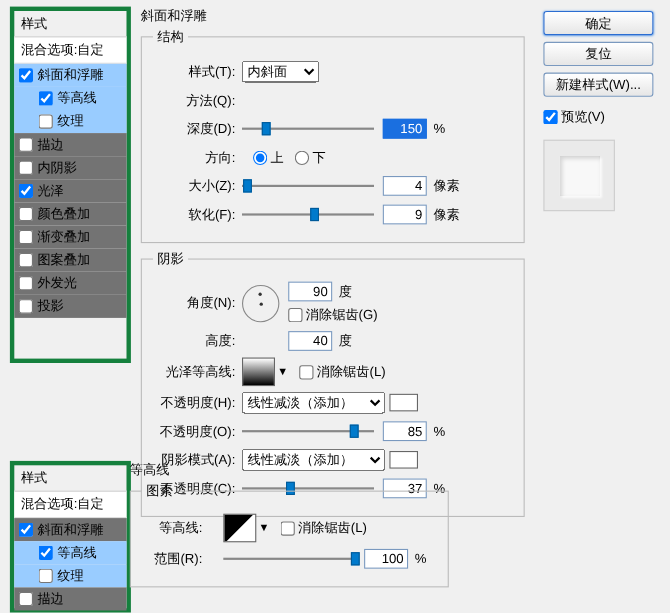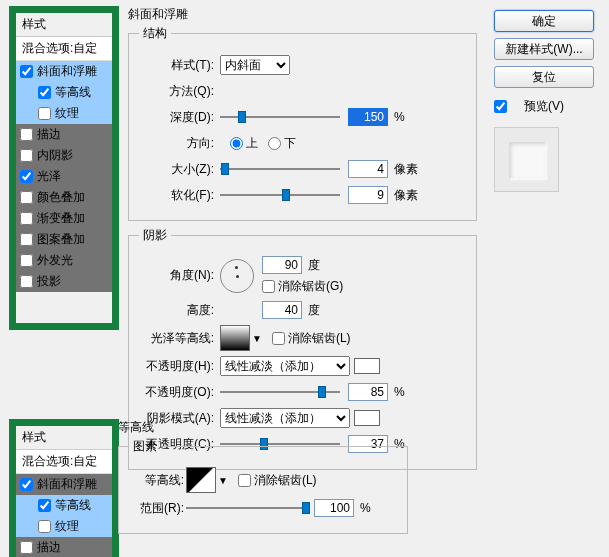--- a/index.html
+++ b/index.html
@@ -1,44 +1,44 @@
 <!DOCTYPE html>
 <html><head>
 <meta charset="utf-8">
 <style>
 * { box-sizing: border-box; margin: 0; padding: 0; font-family: "Microsoft YaHei", SimSun, sans-serif; font-size: 12px; }
 body { background: #f0f0f0; width: 609px; height: 557px; position: relative; }
 
-.panel-border { border: 7px solid #15803d; background: #f0f0f0; }
+.panel-border { border: 4px solid #15803d; background: #f0f0f0; }
 
 
 .styles-panel1 { position: absolute; left: 9px; top: 6px; width: 110px; height: 324px; }
 .styles-panel2 { position: absolute; left: 9px; top: 419px; width: 110px; height: 138px; }
 .styles-header { padding: 3px 6px; font-size: 12px; }
 .blend-row { padding: 3px 6px; border-bottom: 1px solid #ddd; background: #fff; border-top: 1px solid #ccc; }
 .style-item { display: flex; align-items: center; padding: 2px 4px; background: #737373; }
 .style-item.selected { background: #99ccff; }
 .style-item.sub { padding-left: 22px; }
 .style-item input[type=checkbox] { margin-right: 4px; }
 
 
 .right-col { position: absolute; right: 10px; top: 10px; width: 105px; display: flex; flex-direction: column; gap: 6px; align-items: flex-start; }
 .btn { width: 100px; height: 22px; background: linear-gradient(#fff,#e6e6e6); border: 1px solid #7a99bf; border-radius: 3px; cursor: pointer; font-size: 12px; }
 .btn.primary { border: 1px solid #2b6dd1; box-shadow: 0 0 2px #5a9be8; }
-.preview-ck { display: flex; align-items: center; gap: 17px; margin-top: 4px; }
+.preview-ck { display: flex; align-items: center; gap: 3px; margin-top: 4px; }
 .preview-box { width: 65px; height: 65px; background: #eaeaea; border: 1px solid #ccc; margin-top: 6px; display: flex; align-items: center; justify-content: center; }
 .preview-inner { width: 36px; height: 36px; background: #f8f8f8; box-shadow: inset 2px 2px 4px rgba(0,0,0,.15), 2px 2px 2px rgba(255,255,255,.8); }
 
 
 .main-area { position: absolute; left: 128px; top: 6px; width: 349px; }
 fieldset { border: 1px solid #bbb; margin-bottom: 6px; padding: 8px 10px 10px 10px; }
 legend { padding: 0 4px; font-size: 12px; }
 .row { display: flex; align-items: center; margin: 4px 0; min-height: 22px; }
 .lbl { width: 75px; text-align: right; margin-right: 6px; }
-.lbl2 { width: 55px; text-align: right; margin-right: 2px; }
+.lbl2 { width: 55px; text-align: right; margin-right: 19px; }
 select { height: 20px; font-size: 12px; min-width: 70px; }
 select.wide { min-width: 130px; }
 .slider { flex: 0 0 120px; height: 18px; position: relative; margin-right: 8px; }
 .slider::before { content: ""; position: absolute; left: 0; right: 0; top: 8px; height: 2px; background: #888; }
 .slider .thumb { position: absolute; top: 3px; width: 8px; height: 12px; background: #007acc; border: 1px solid #005a99; transform: translateX(-50%); }
 .num { width: 40px; height: 18px; border: 1px solid #7a99bf; background: #fff; text-align: right; padding-right: 3px; font-size: 12px; }
 .num.hl { background: #1a6fe0; color: #fff; border-color: #1a6fe0; }
 .unit { margin-left: 6px; }
 .radio-row input { margin: 0 3px 0 10px; }
 .curve { width: 30px; height: 26px; border: 1px solid #666; background: linear-gradient(135deg,#000 49%,#fff 51%); display:inline-block; }
@@ -125,22 +125,22 @@
       </div>
       <div class="style-item">
         <input type="checkbox" style="">
         <span>描边</span>
       </div>
     </div>
 </div>
 
 <div class="right-col">
   <button class="btn primary">确定</button>
+  <button class="btn">复位</button>
   <button class="btn">新建样式(W)...</button>
-  <button class="btn">复位</button>
   <label class="preview-ck">
     <input type="checkbox" checked="" style="">
     <span>预览(V)</span>
   </label>
   <div class="preview-box">
       <div class="preview-inner"></div>
     </div>
 </div>
 
 <div class="main-area">

